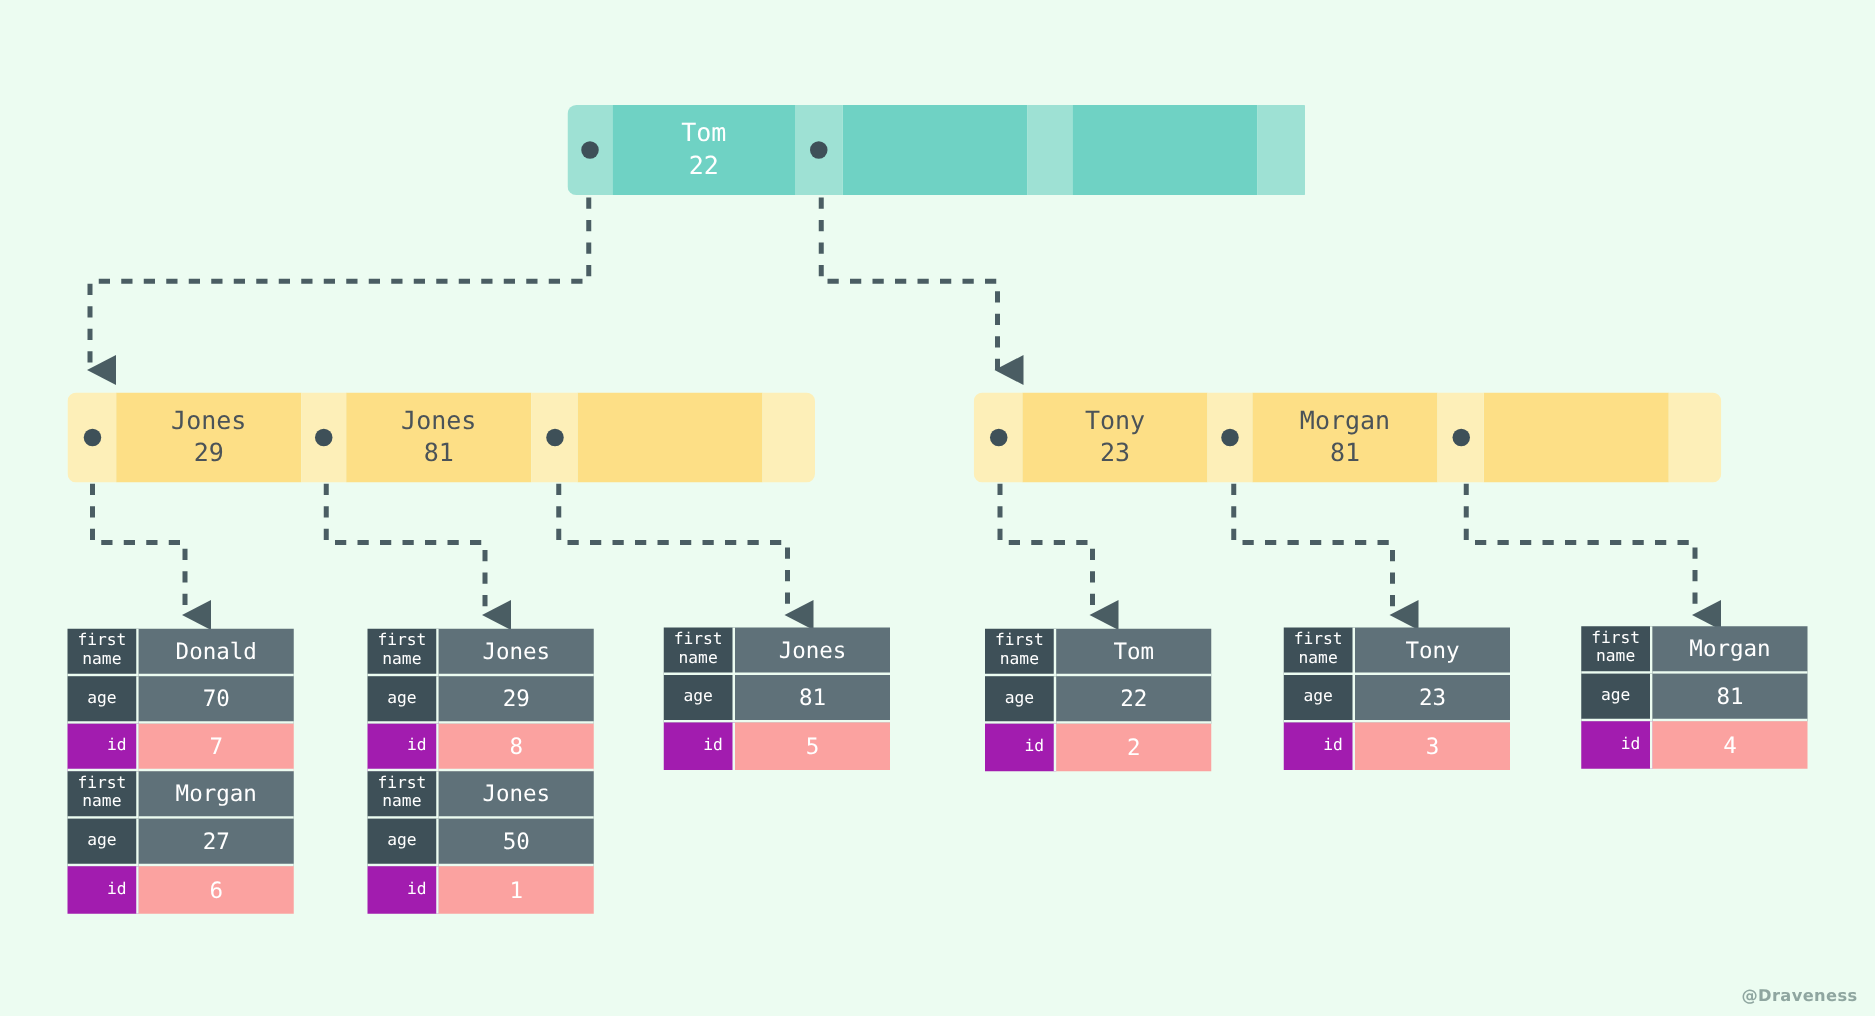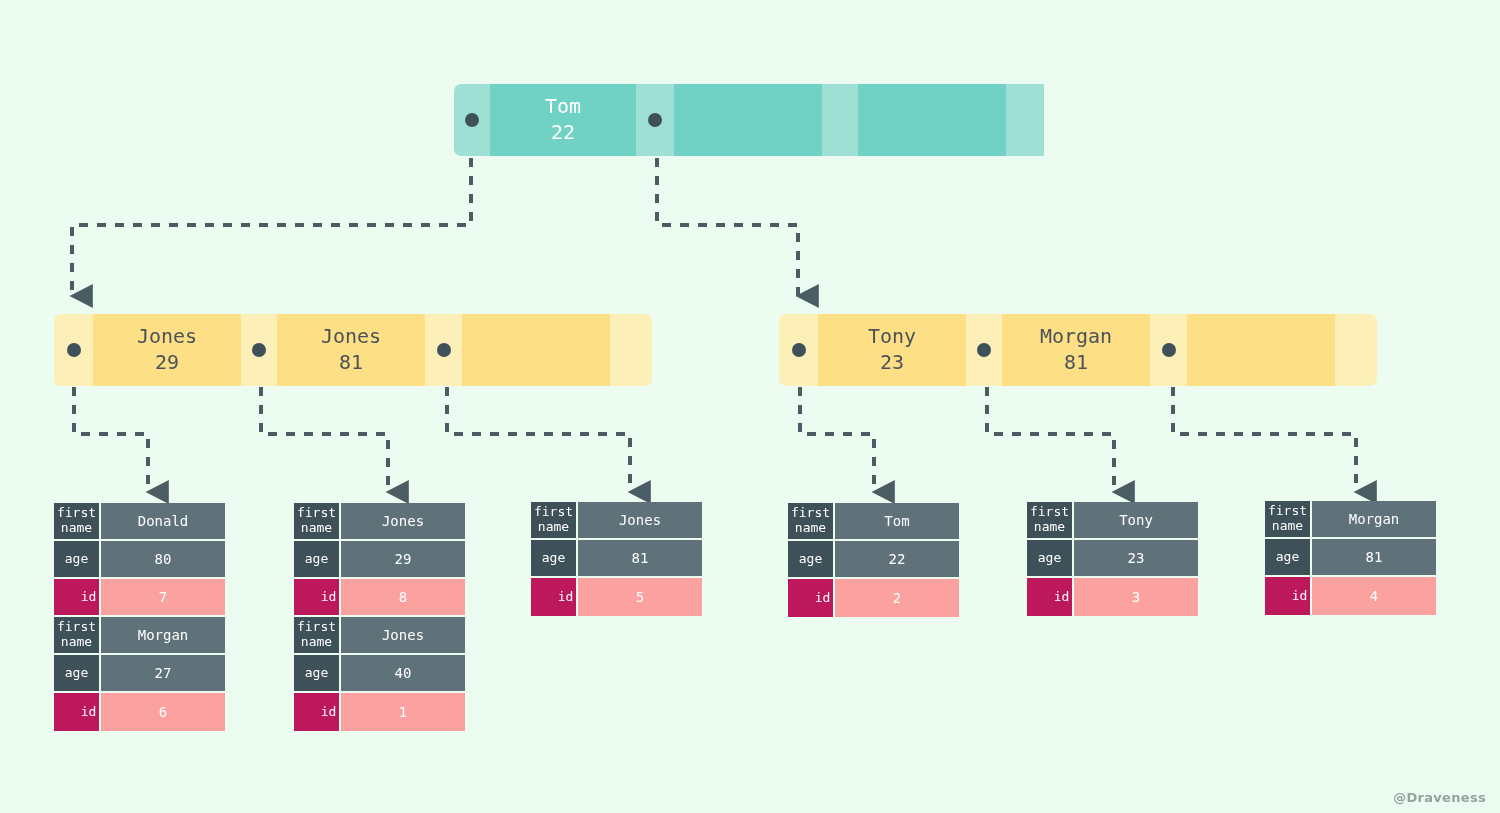--- a/index.html
+++ b/index.html
@@ -94,32 +94,32 @@
     display: flex;
     align-items: center;
     justify-content: center;
     text-align: center;
     font-size: 13px;
     color: #ffffff;
     height: 38px;
     border-bottom: 2px solid #ecfcf1;
   }
   .rec-label {
-    width: 47px;
+    width: 57px;
     background: #3e5058;
     line-height: 1.12;
     border-right: 2px solid #ecfcf1;
     flex-direction: column;
   }
   .rec-value {
     width: 124px;
     background: #5f7179;
-    font-size: 14px;
-  }
-  .record-row.row-id .rec-label { background: #be185d; padding-left: 24px; }
+    font-size: 18px;
+  }
+  .record-row.row-id .rec-label { background: #a21caf; padding-left: 24px; }
   .record-row.row-id .rec-value { background: #fba2a0; }
   .record-row.last .rec-label,
   .record-row.last .rec-value { border-bottom: none; }
 
   
   #watermark {
     position: absolute;
     right: 14px;
     bottom: 8px;
     font-family: "DejaVu Sans", "Liberation Sans", sans-serif;
@@ -217,21 +217,21 @@
       <div class="record-table" style="left: 54px; top: 503px;">
         <div class="record-row">
           <div class="rec-label">
             <span>first</span>
             <span>name</span>
           </div>
           <div class="rec-value">Donald</div>
         </div>
         <div class="record-row">
           <div class="rec-label">age</div>
-          <div class="rec-value">80</div>
+          <div class="rec-value">70</div>
         </div>
         <div class="record-row row-id">
           <div class="rec-label">id</div>
           <div class="rec-value">7</div>
         </div>
         <div class="record-row">
           <div class="rec-label">
             <span>first</span>
             <span>name</span>
           </div>
@@ -264,21 +264,21 @@
         </div>
         <div class="record-row">
           <div class="rec-label">
             <span>first</span>
             <span>name</span>
           </div>
           <div class="rec-value">Jones</div>
         </div>
         <div class="record-row">
           <div class="rec-label">age</div>
-          <div class="rec-value">40</div>
+          <div class="rec-value">50</div>
         </div>
         <div class="record-row row-id last">
           <div class="rec-label">id</div>
           <div class="rec-value">1</div>
         </div>
       </div>
       <div class="record-table" style="left: 531px; top: 502px;">
         <div class="record-row">
           <div class="rec-label">
             <span>first</span>

